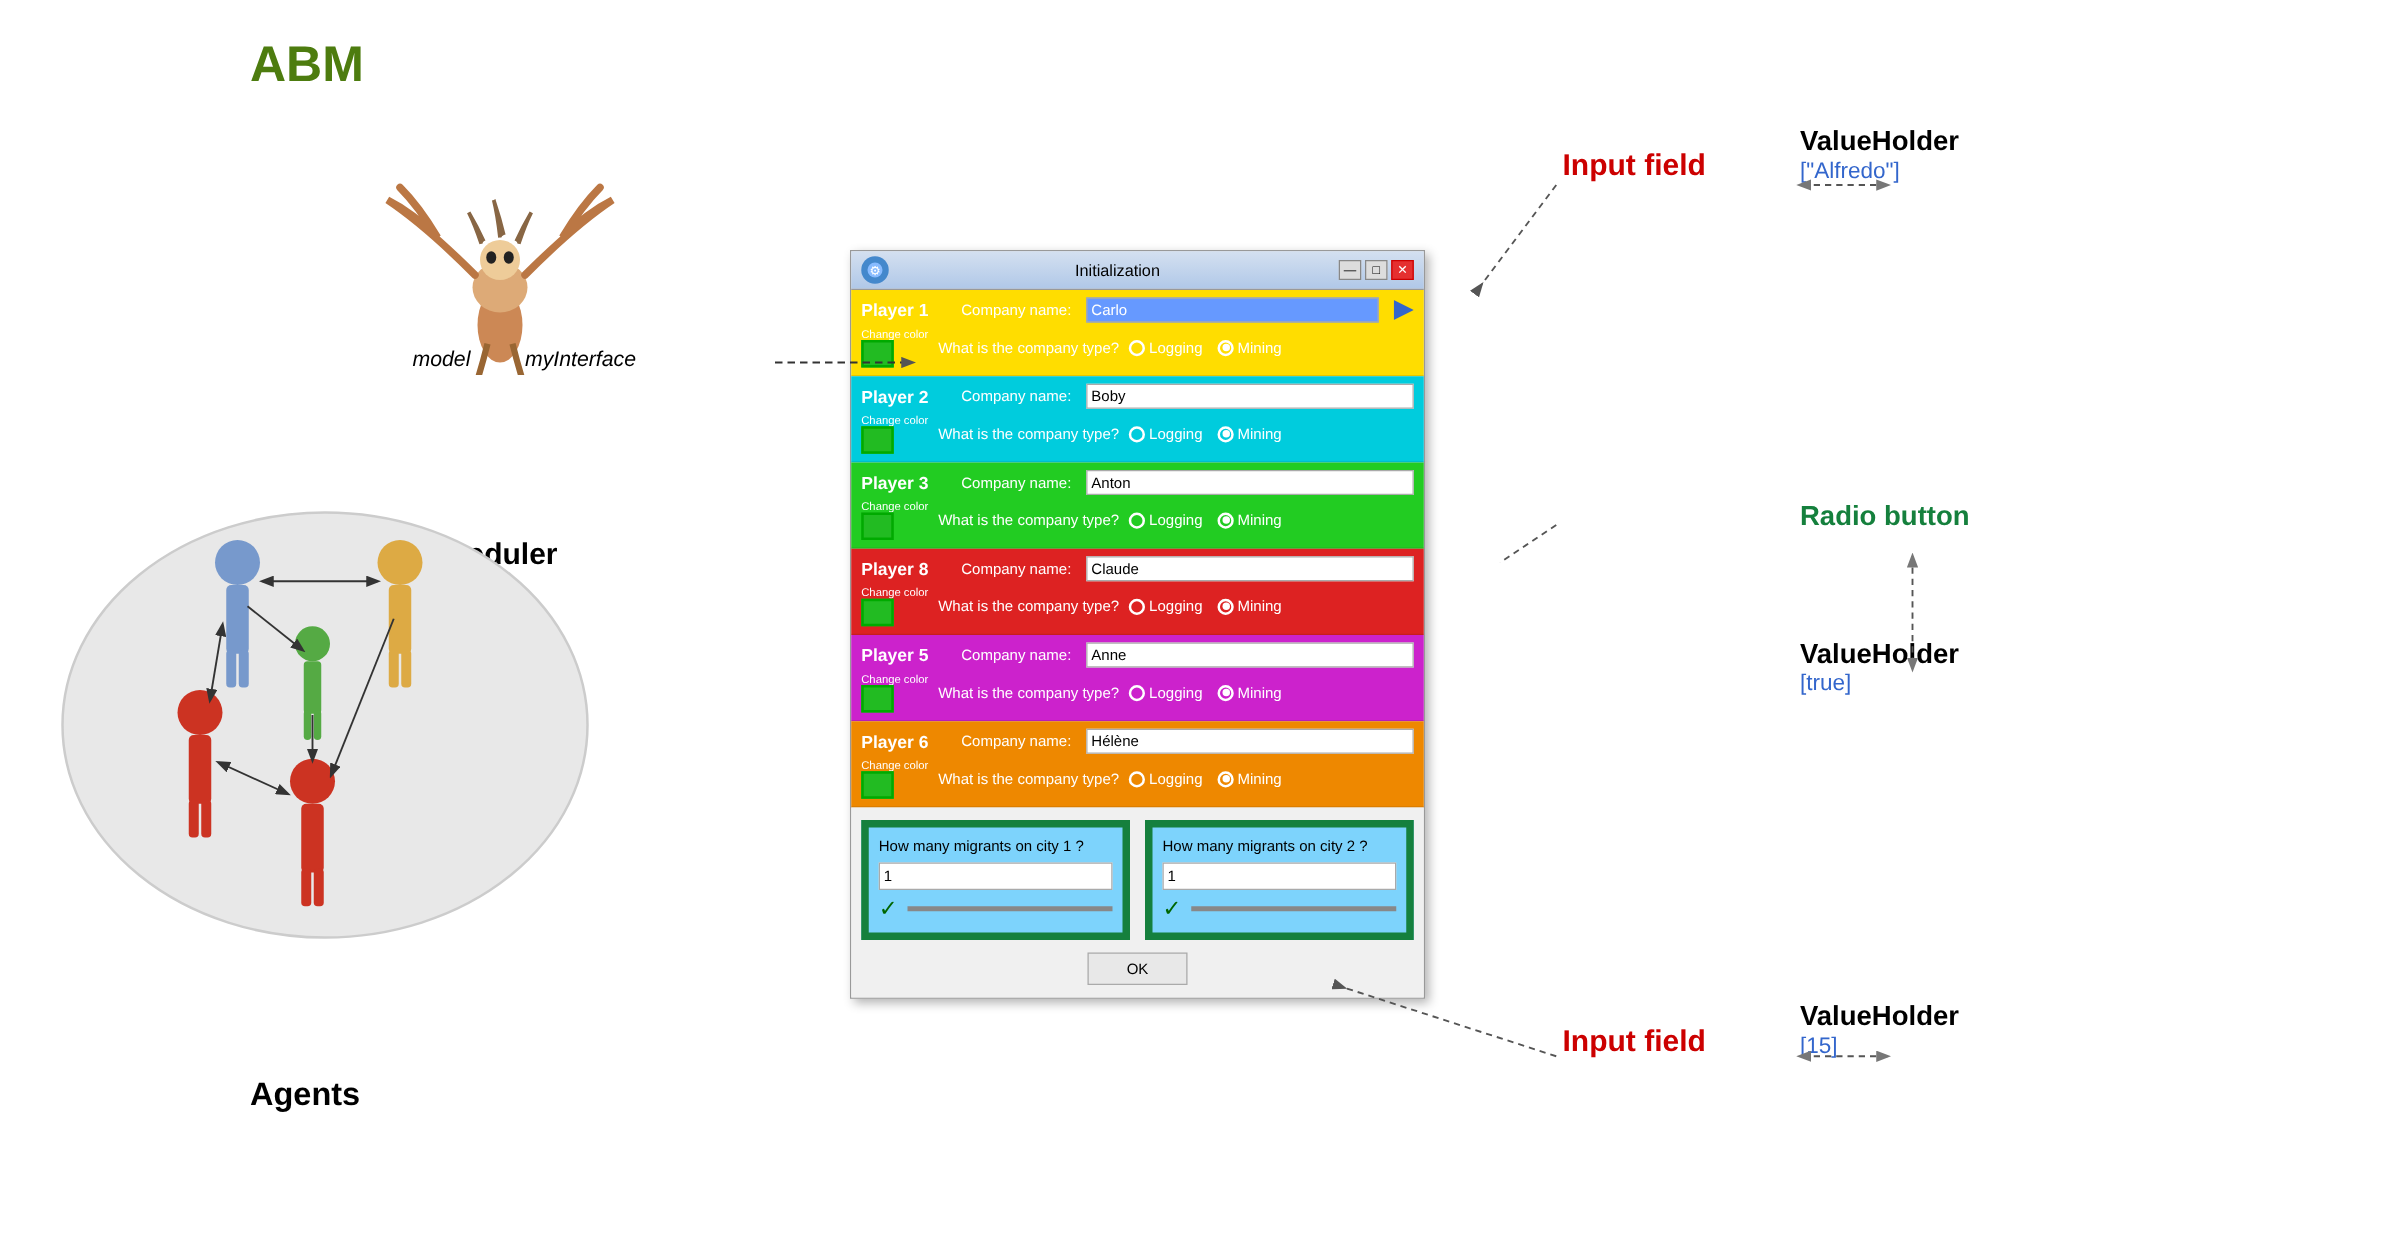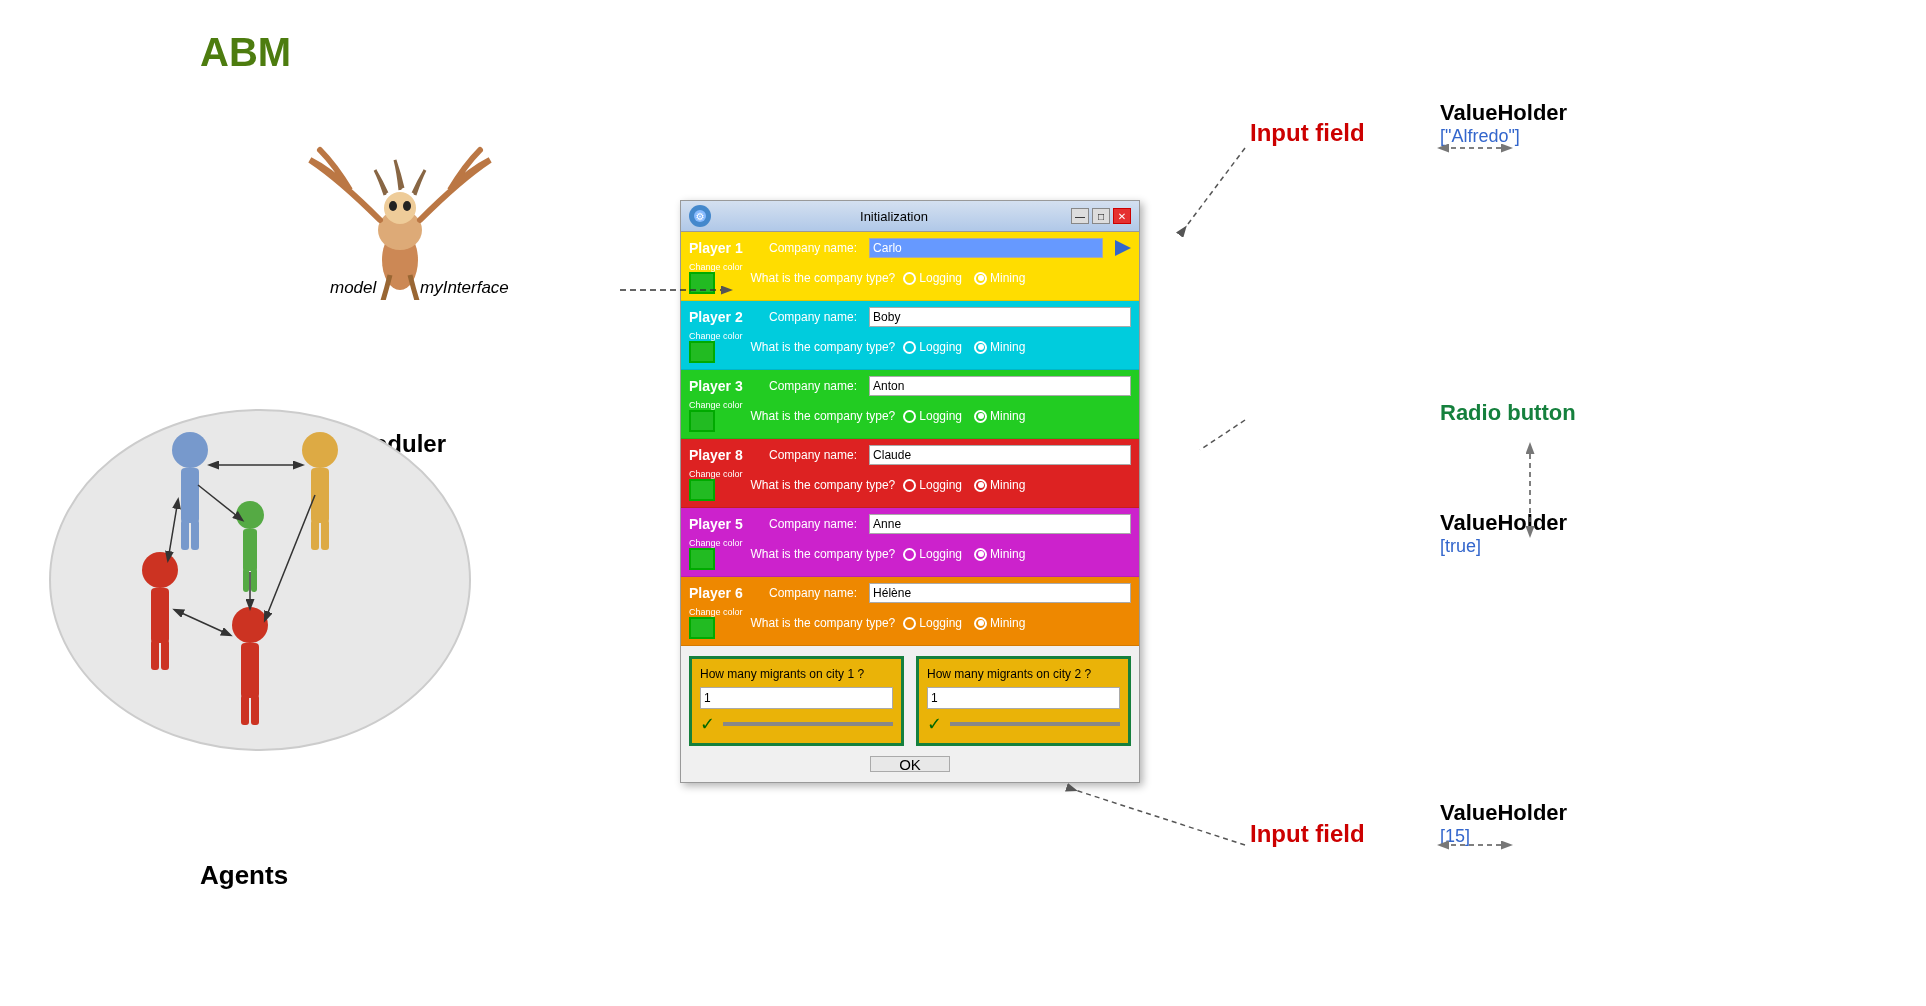--- a/index.html
+++ b/index.html
@@ -188,23 +188,23 @@
       padding: 10px 8px;
       background: #f0f0f0;
     }
     .migrants-row {
       display: flex;
       gap: 12px;
       margin-bottom: 10px;
     }
     .migrants-box {
       flex: 1;
-      border: 3px solid #15803d;
+      border: 6px solid #15803d;
       padding: 8px;
-      background: #eab308;
+      background: #7dd3fc;
     }
     .migrants-title {
       font-size: 12px;
       color: #000;
       margin-bottom: 6px;
     }
     .migrants-input {
       width: 100%;
       height: 22px;
       font-size: 12px;
@@ -212,24 +212,24 @@
       padding: 1px 3px;
       background: white;
       margin-bottom: 4px;
     }
     .ok-row {
       display: flex;
       justify-content: center;
     }
     .ok-button {
       width: 80px;
-      height: 16px;
+      height: 26px;
       background: #e8e8e8;
       border: 1px solid #aaa;
-      font-size: 15px;
+      font-size: 12px;
       cursor: pointer;
       display: flex; align-items: center; justify-content: center;
     }
     .spinner-track {
       display: flex;
       align-items: center;
       gap: 4px;
     }
 
     

